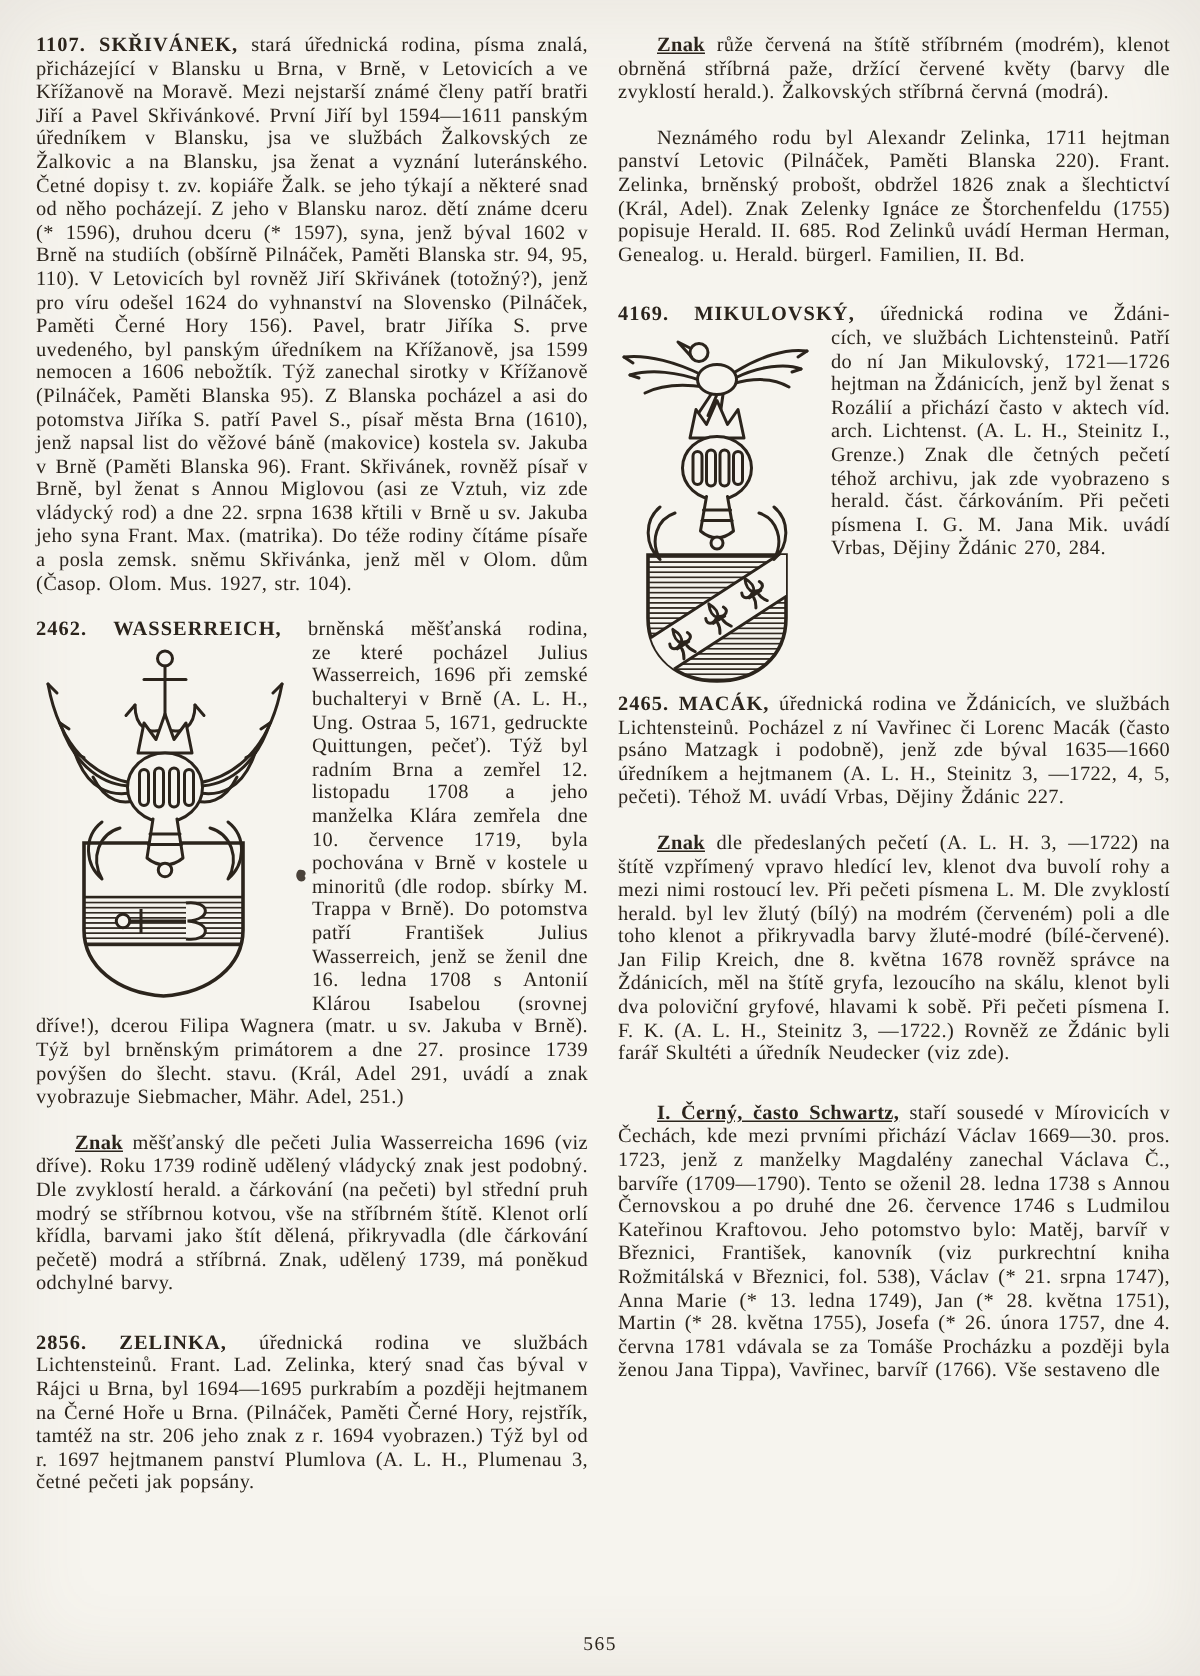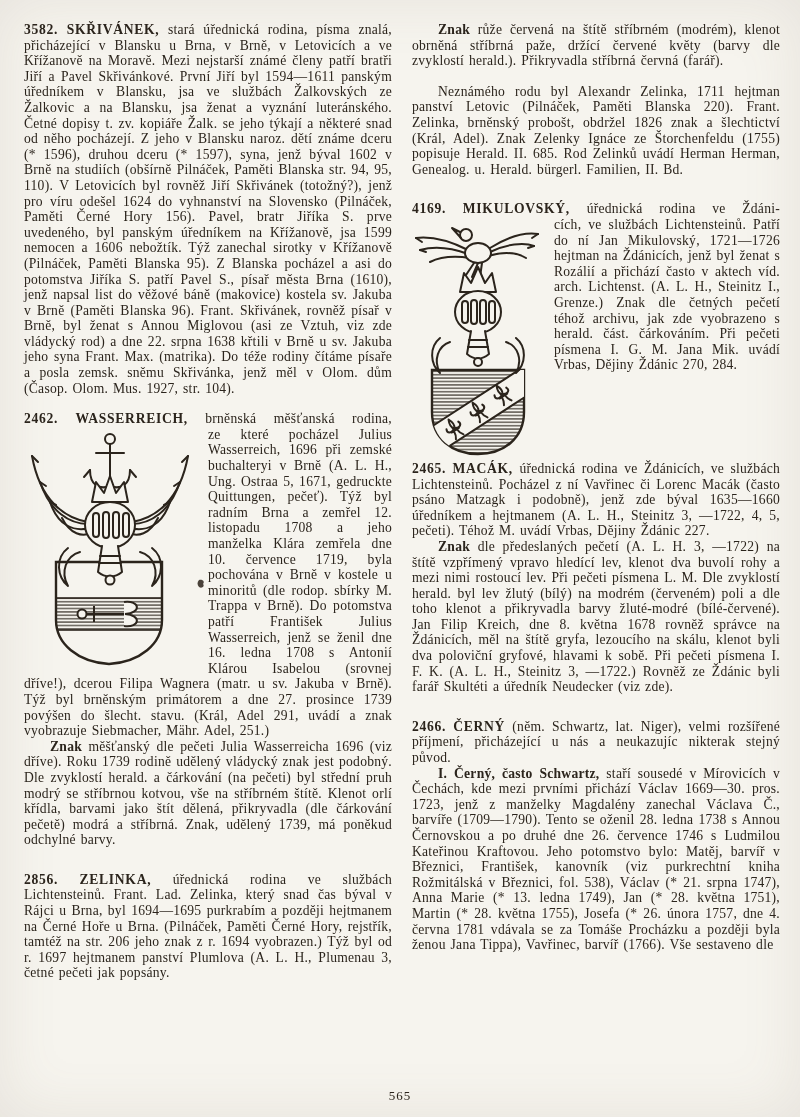--- a/index.html
+++ b/index.html
@@ -11,23 +11,23 @@
     letter-spacing:0.25px;word-spacing:1.2px;
     box-sizing:border-box;padding:22px 20px 0 24px;
     overflow:hidden;
     box-shadow:inset 0 0 60px rgba(120,110,90,0.12);
   }
   .columns{display:flex;gap:20px;}
   .col{width:368px;}
   .para{margin:0;text-align:justify;text-indent:26px;}
   .para.no-indent{text-indent:0;}
   .hw{font-weight:bold;letter-spacing:0.7px;}
-  .lead{font-weight:bold;}
+  .lead{font-weight:bold;text-decoration:underline;}
   .head-line{text-align:justify;text-align-last:justify;}
-  .gap-sm{margin-top:0;}
+  .gap-sm{margin-top:15px;}
   .gap-md{margin-top:15px;}
   .gap-lg{margin-top:24px;}
   .entry{clear:both;}
   .clear{clear:both;}
   .arms-float{float:left;margin:3px 12px 3px 0;}
   .arms-float svg{display:block;}
   .page-number{
     position:absolute;left:0;right:0;bottom:13px;
     text-align:center;font-size:13px;letter-spacing:1px;
   }
@@ -38,21 +38,21 @@
 </head>
 <body>
 
 <div class="page">
   <div class="columns">
 
     <div class="col">
 
       <section class="entry">
         <p class="para no-indent">
-          <span class="hw">3582.</span>
+          <span class="hw">1107.</span>
           <span class="hw">SKŘIVÁNEK,</span>
           <span>stará úřednická rodina, písma znalá, přicházející v Blansku u Brna, v Brně, v Letovicích a ve Křížanově na Moravě. Mezi nejstarší známé členy patří bratři Jiří a Pavel Skřivánkové. První Jiří byl 1594—1611 panským úředníkem v Blansku, jsa ve službách Žalkovských ze Žalkovic a na Blansku, jsa ženat a vyznání luteránského. Četné dopisy t. zv. kopiáře Žalk. se jeho týkají a některé snad od něho pocházejí. Z jeho v Blansku naroz. dětí známe dceru (* 1596), druhou dceru (* 1597), syna, jenž býval 1602 v Brně na studiích (obšírně Pilnáček, Paměti Blanska str. 94, 95, 110). V Letovicích byl rovněž Jiří Skřivánek (totožný?), jenž pro víru odešel 1624 do vyhnanství na Slovensko (Pilnáček, Paměti Černé Hory 156). Pavel, bratr Jiříka S. prve uvedeného, byl panským úředníkem na Křížanově, jsa 1599 nemocen a 1606 nebožtík. Týž zanechal sirotky v Křížanově (Pilnáček, Paměti Blanska 95). Z Blanska pocházel a asi do potomstva Jiříka S. patří Pavel S., písař města Brna (1610), jenž napsal list do věžové báně (makovice) kostela sv. Jakuba v Brně (Paměti Blanska 96). Frant. Skřivánek, rovněž písař v Brně, byl ženat s Annou Miglovou (asi ze Vztuh, viz zde vládycký rod) a dne 22. srpna 1638 křtili v Brně u sv. Jakuba jeho syna Frant. Max. (matrika). Do téže rodiny čítáme písaře a posla zemsk. sněmu Skřivánka, jenž měl v Olom. dům (Časop. Olom. Mus. 1927, str. 104).</span>
         </p>
       </section>
 
       <section class="entry gap-md">
         <p class="para no-indent head-line">
           <span class="hw">2462.</span>
           <span class="hw">WASSERREICH,</span>
           <span>brněnská měšťanská rodina,</span>
@@ -136,21 +136,21 @@
           <span class="hw">ZELINKA,</span>
           <span>úřednická rodina ve službách Lichtensteinů. Frant. Lad. Zelinka, který snad čas býval v Rájci u Brna, byl 1694—1695 purkrabím a později hejtmanem na Černé Hoře u Brna. (Pilnáček, Paměti Černé Hory, rejstřík, tamtéž na str. 206 jeho znak z r. 1694 vyobrazen.) Týž byl od r. 1697 hejtmanem panství Plumlova (A. L. H., Plumenau 3, četné pečeti jak popsány.</span>
         </p>
       </section>
     </div>
 
     <div class="col">
 
       <p class="para">
         <span class="lead">Znak</span>
-        <span>růže červená na štítě stříbrném (modrém), klenot obrněná stříbrná paže, držící červené květy (barvy dle zvyklostí herald.). Přikryvadla stříbrná červná (farář).</span>
+        <span>růže červená na štítě stříbrném (modrém), klenot obrněná stříbrná paže, držící červené květy (barvy dle zvyklostí herald.). Žalkovských stříbrná červná (modrá).</span>
       </p>
 
       <p class="para gap-md">Neznámého rodu byl Alexandr Zelinka, 1711 hejtman panství Letovic (Pilnáček, Paměti Blanska 220). Frant. Zelinka, brněnský probošt, obdržel 1826 znak a šlechtictví (Král, Adel). Znak Zelenky Ignáce ze Štorchenfeldu (1755) popisuje Herald. II. 685. Rod Zelinků uvádí Herman Herman, Genealog. u. Herald. bürgerl. Familien, II. Bd.</p>
 
       <section class="entry gap-lg">
         <p class="para no-indent head-line">
           <span class="hw">4169.</span>
           <span class="hw">MIKULOVSKÝ,</span>
           <span>úřednická rodina ve Ždáni-</span>
         </p>
@@ -226,25 +226,20 @@
           <span class="hw">MACÁK,</span>
           <span>úřednická rodina ve Ždánicích, ve službách Lichtensteinů. Pocházel z ní Vavřinec či Lorenc Macák (často psáno Matzagk i podobně), jenž zde býval 1635—1660 úředníkem a hejtmanem (A. L. H., Steinitz 3, —1722, 4, 5, pečeti). Téhož M. uvádí Vrbas, Dějiny Ždánic 227.</span>
         </p>
         <p class="para gap-sm">
           <span class="lead">Znak</span>
           <span>dle předeslaných pečetí (A. L. H. 3, —1722) na štítě vzpřímený vpravo hledící lev, klenot dva buvolí rohy a mezi nimi rostoucí lev. Při pečeti písmena L. M. Dle zvyklostí herald. byl lev žlutý (bílý) na modrém (červeném) poli a dle toho klenot a přikryvadla barvy žluté-modré (bílé-červené). Jan Filip Kreich, dne 8. května 1678 rovněž správce na Ždánicích, měl na štítě gryfa, lezoucího na skálu, klenot byli dva poloviční gryfové, hlavami k sobě. Při pečeti písmena I. F. K. (A. L. H., Steinitz 3, —1722.) Rovněž ze Ždánic byli farář Skultéti a úředník Neudecker (viz zde).</span>
         </p>
       </section>
 
       <section class="entry gap-lg">
-        <p class="para no-indent">
-          <span class="hw">2466.</span>
-          <span class="hw">ČERNÝ</span>
-          <span>(něm. Schwartz, lat. Niger), velmi rozšířené příjmení, přicházející u nás a neukazujíc nikterak stejný původ.</span>
-        </p>
         <p class="para gap-sm">
           <span class="lead">I. Černý, často Schwartz,</span>
           <span>staří sousedé v Mírovicích v Čechách, kde mezi prvními přichází Václav 1669—30. pros. 1723, jenž z manželky Magdalény zanechal Václava Č., barvíře (1709—1790). Tento se oženil 28. ledna 1738 s Annou Černovskou a po druhé dne 26. července 1746 s Ludmilou Kateřinou Kraftovou. Jeho potomstvo bylo: Matěj, barvíř v Březnici, František, kanovník (viz purkrechtní kniha Rožmitálská v Březnici, fol. 538), Václav (* 21. srpna 1747), Anna Marie (* 13. ledna 1749), Jan (* 28. května 1751), Martin (* 28. května 1755), Josefa (* 26. února 1757, dne 4. června 1781 vdávala se za Tomáše Procházku a později byla ženou Jana Tippa), Vavřinec, barvíř (1766). Vše sestaveno dle</span>
         </p>
       </section>
     </div>
   </div>
 
   <span class="speck">
     <svg width="8" height="10" viewBox="0 0 8 10">

